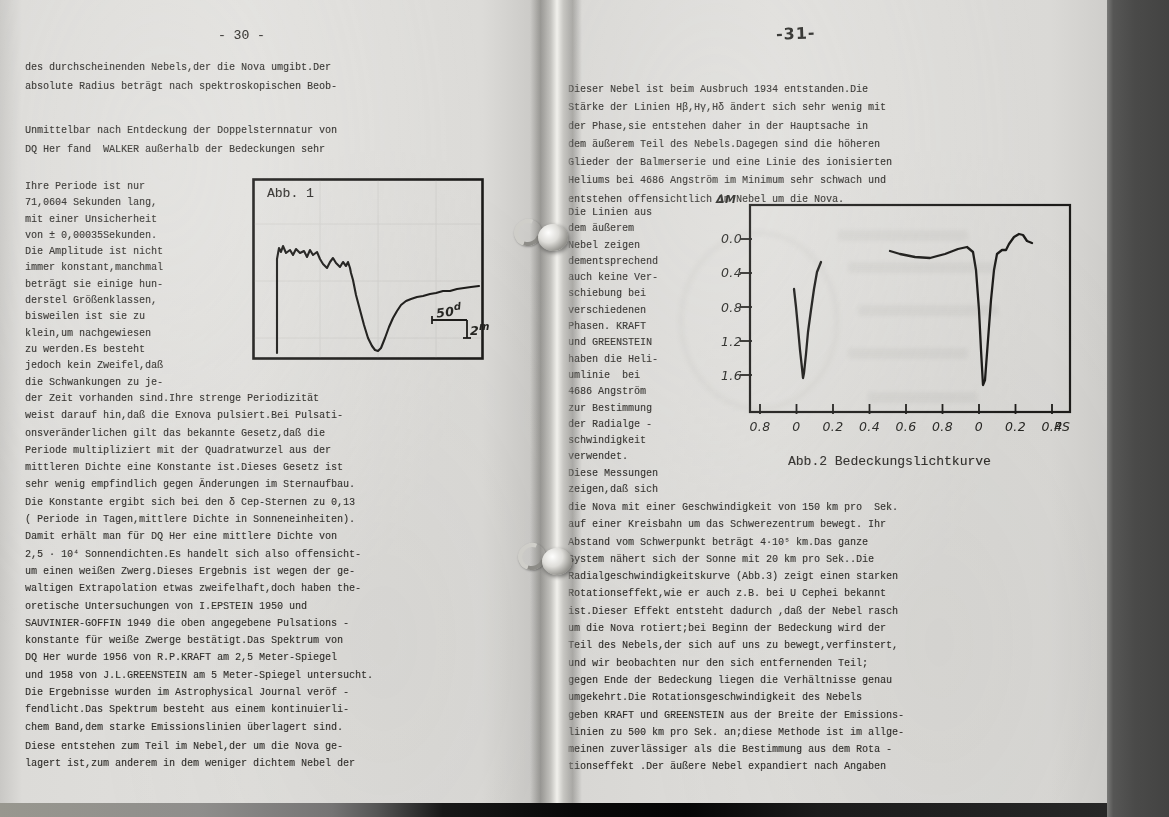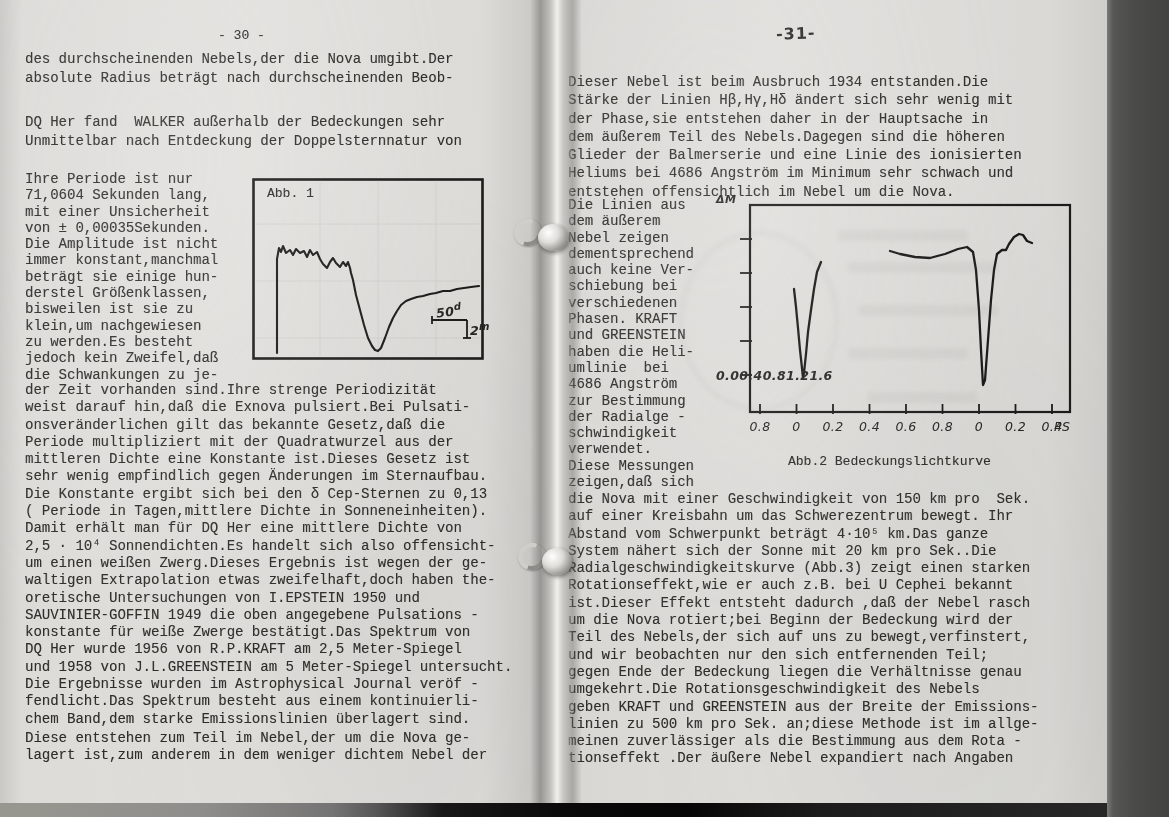--- a/index.html
+++ b/index.html
@@ -16,33 +16,33 @@
   .gutter{position:absolute;left:530px;top:0;width:52px;height:803px;pointer-events:none;
     background:linear-gradient(90deg,rgba(90,89,86,0) 0%,rgba(95,94,90,.45) 20%,#c4c3bf 40%,
                #f1f0ec 52%,#c8c7c3 64%,rgba(110,109,105,.4) 82%,rgba(120,119,115,0) 100%);}
   .edge-right{position:absolute;left:1107px;top:0;width:62px;height:817px;
     background:linear-gradient(90deg,#7a7a78 0%,#565655 10%,#4a4a49 45%,#434342 100%);}
   .edge-bottom{position:absolute;left:0;top:803px;width:1107px;height:14px;
     background:linear-gradient(90deg,#98978f 0%,#8f8e8c 18%,#75747ا 30%,#565656 34%,
                #181818 40%,#090909 52%,#060606 62%,#1c1c1c 74%,#272727 100%);
     background:linear-gradient(90deg,#98978f 0%,#8f8e8c 18%,#757474 30%,#565656 34%,
                #181818 40%,#090909 52%,#060606 62%,#1c1c1c 74%,#272727 100%);}
-  .mono{color:#2e2c29;font-size:14px;white-space:pre;
-        text-shadow:.4px .4px 0 rgba(40,38,34,.28);}
+  .mono{color:#2e2c29;font-size:10px;white-space:pre;
+        text-shadow:.4px .4px 0 rgba(40,38,34,.28);margin-top:8px;}
   .tblock{position:absolute;}
   .tline{white-space:pre;}
   .lh19{line-height:19px}.lh183{line-height:18.3px}.lh173{line-height:17.3px}.lh163{line-height:16.3px}
   .hw{font-family:"DejaVu Sans",sans-serif;font-style:italic;color:#242421;font-size:12.5px;
       letter-spacing:.4px;white-space:pre;}
   .fig{position:absolute;}
   .fig svg{position:absolute;left:0;top:0;}
   .figlabel{position:absolute;color:#2e2c29;font-size:13px;white-space:pre;
             text-shadow:.4px .4px 0 rgba(40,38,34,.28);}
-  .ytick-col{position:absolute;display:flex;flex-direction:row;justify-content:space-between;
-             align-items:flex-end;font-weight:bold;}
+  .ytick-col{position:absolute;display:flex;flex-direction:column;justify-content:space-between;
+             align-items:flex-end;}
   .xtick-row{position:absolute;display:flex;justify-content:space-between;}
   .xtick-row span{display:inline-block;width:36px;text-align:center;}
   .hw-big{font-size:16px;font-weight:bold;font-style:normal;transform:rotate(-2deg);
           font-family:"DejaVu Sans",sans-serif;letter-spacing:1px;color:#2a2a27;}
   .ring{position:absolute;}
   .ring .ball{position:absolute;right:0;top:6px;width:30px;height:27px;border-radius:50%;
     background:radial-gradient(circle at 35% 32%,#fefefd 0%,#deddd9 38%,#95948f 72%,#6d6c68 100%);
     box-shadow:1px 2px 4px rgba(0,0,0,.45);}
   .ring .claw{position:absolute;left:0;top:1px;width:20px;height:19px;border-radius:50%;
     border:4px solid #cfcec9;border-right-color:transparent;border-bottom-color:#8d8c87;
@@ -52,23 +52,23 @@
   sup{font-size:10px;}
 </style>
 </head>
 <body>
 
 <div id="stage">
 
   <div class="page page-left">
     <div class="figlabel" style="left:218px;top:28px;">- 30 -</div>
 
-    <div class="tblock mono lh19" style="left:25px;top:50px;"><div class="tline">des durchscheinenden Nebels,der die Nova umgibt.Der</div><div class="tline">absolute Radius beträgt nach durchscheinenden Beob-</div></div>
+    <div class="tblock mono lh19" style="left:25px;top:50px;"><div class="tline">des durchscheinenden Nebels,der die Nova umgibt.Der</div><div class="tline">absolute Radius beträgt nach spektroskopischen Beob-</div></div>
 
-    <div class="tblock mono lh19" style="left:25px;top:113px;"><div class="tline">DQ Her fand  WALKER außerhalb der Bedeckungen sehr</div><div class="tline">Unmittelbar nach Entdeckung der Doppelsternnatur von</div></div>
+    <div class="tblock mono lh19" style="left:25px;top:113px;"><div class="tline">Unmittelbar nach Entdeckung der Doppelsternnatur von</div><div class="tline">DQ Her fand  WALKER außerhalb der Bedeckungen sehr</div></div>
 
     <div class="tblock mono lh163" style="left:25px;top:171px;"><div class="tline">Ihre Periode ist nur</div><div class="tline">71,0604 Sekunden lang,</div><div class="tline">mit einer Unsicherheit</div><div class="tline">von ± 0,00035Sekunden.</div><div class="tline">Die Amplitude ist nicht</div><div class="tline">immer konstant,manchmal</div><div class="tline">beträgt sie einige hun-</div><div class="tline">derstel Größenklassen,</div><div class="tline">bisweilen ist sie zu</div><div class="tline">klein,um nachgewiesen</div><div class="tline">zu werden.Es besteht</div><div class="tline">jedoch kein Zweifel,daß</div><div class="tline">die Schwankungen zu je-</div></div>
 
     <div class="fig" style="left:252px;top:178px;width:232px;height:182px;">
       <svg width="232" height="182" viewBox="0 0 232 182">
         <rect x="1.5" y="1.5" width="229" height="179" fill="none" stroke="#1c1b19" stroke-width="2.6"></rect>
         <g stroke="#8e8d88" stroke-width="1" opacity="0.16">
           <line x1="68" y1="2" x2="68" y2="180"></line>
             <line x1="126" y1="2" x2="126" y2="180"></line>
           <line x1="184" y1="2" x2="184" y2="180"></line>

